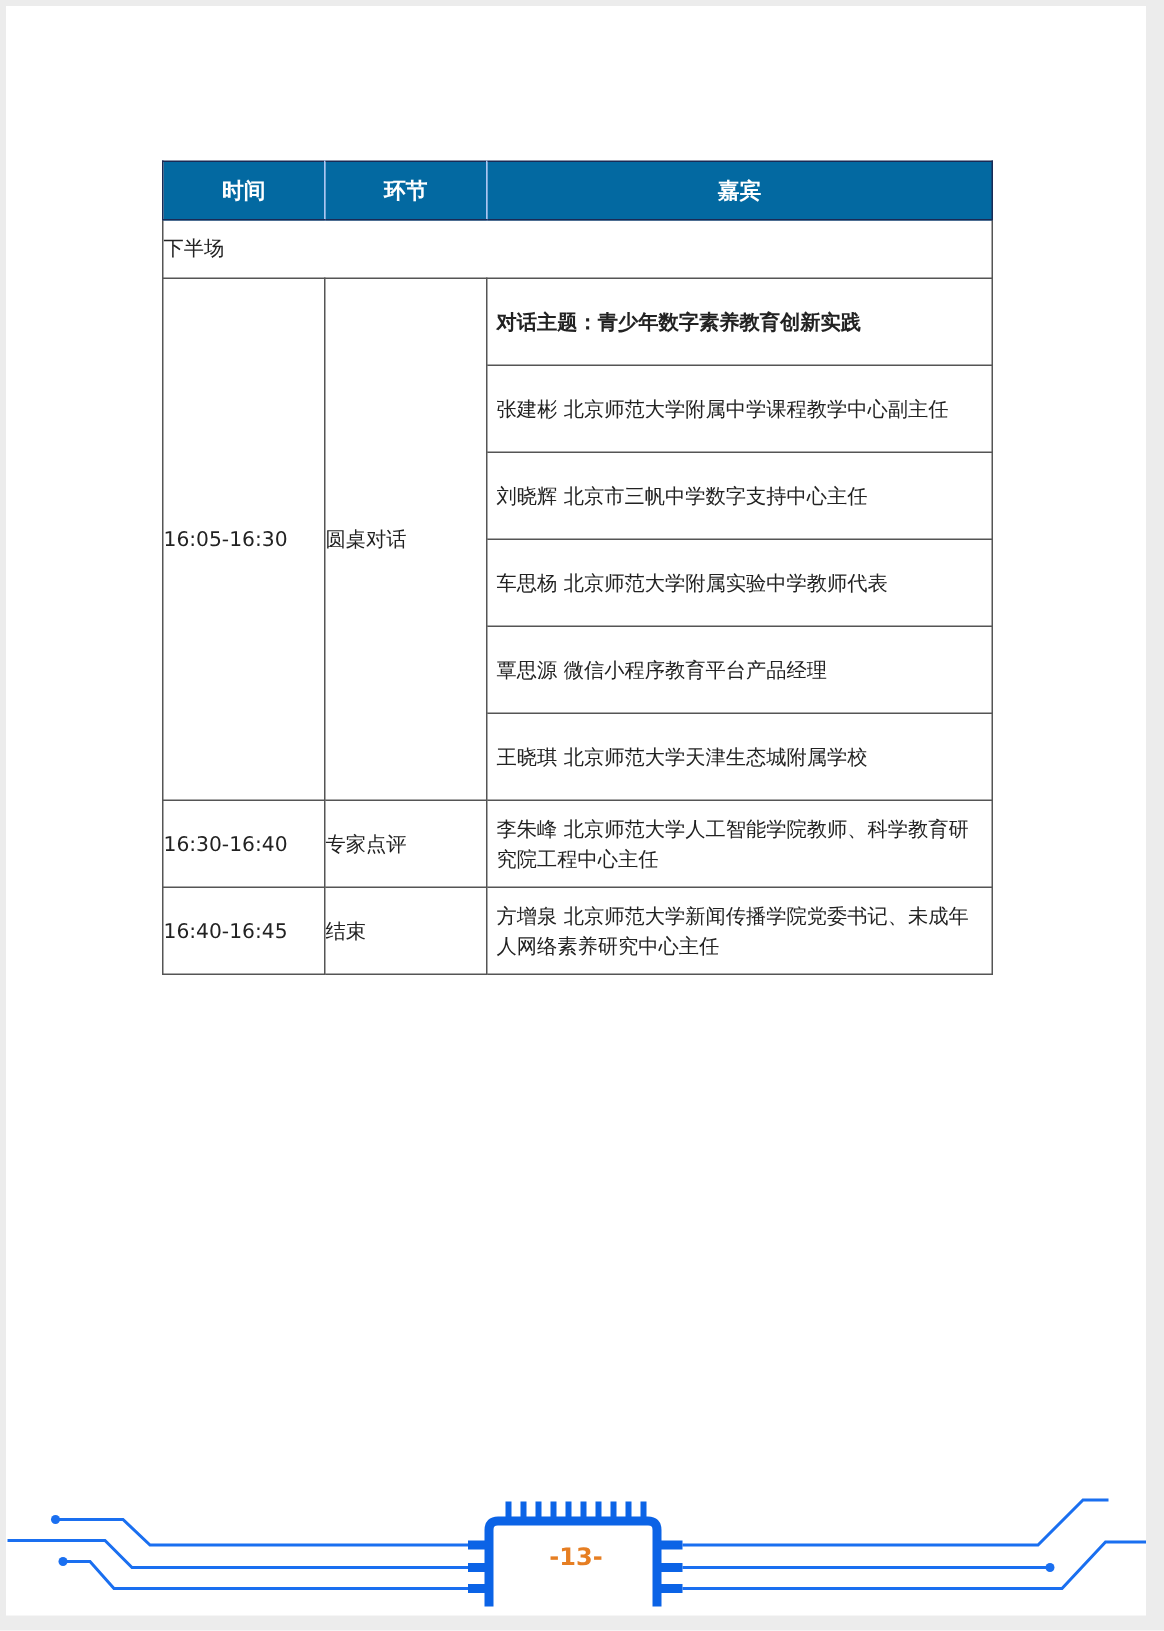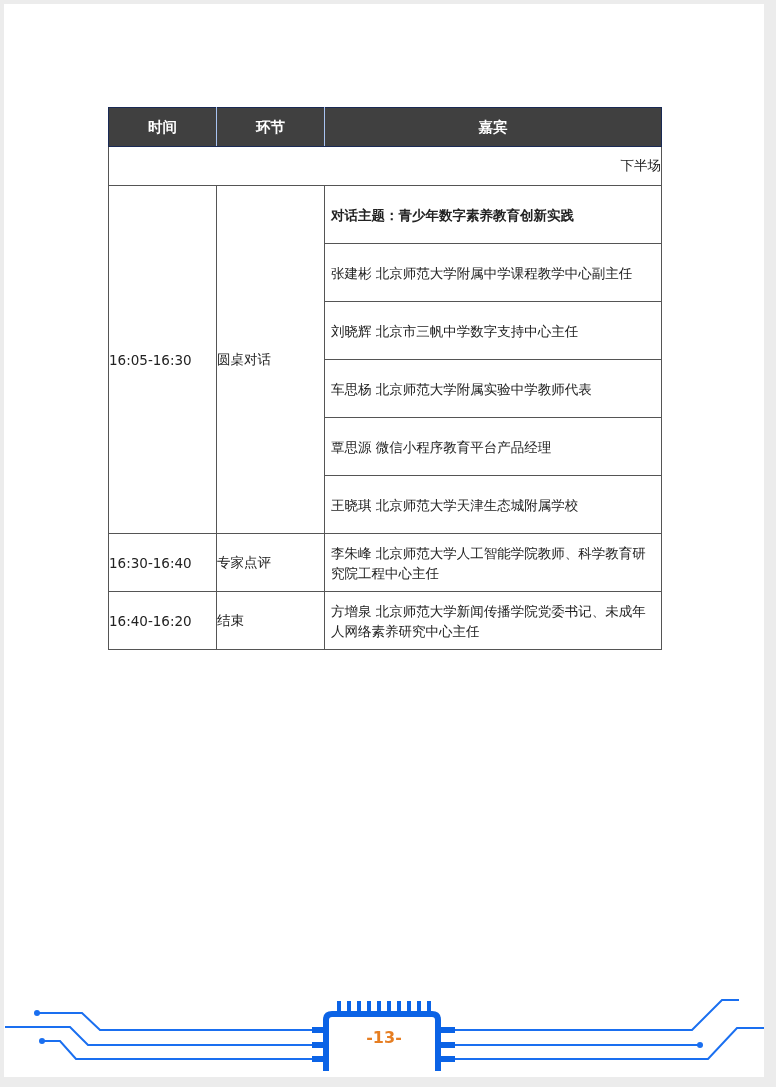--- a/index.html
+++ b/index.html
@@ -11,25 +11,25 @@
     position:absolute; left:4px; top:4px; width:760px; height:1073px; background:#ffffff;
   }
   table.schedule {
     position:absolute; left:104px; top:103px; width:553px;
     border-collapse:collapse; table-layout:fixed; font-size:13.5px;
   }
   table.schedule td, table.schedule th {
     border:1px solid #555; padding:0; vertical-align:middle;
   }
   table.schedule th {
-    background:#404040; color:#fff; font-weight:bold; font-size:14.5px; height:38px;
+    background:#0369a1; color:#fff; font-weight:bold; font-size:14.5px; height:38px;
     border-color:#1a2a55; border-right-color:#a9c4f2;
   }
   table.schedule th:last-child { border-right-color:#1a2a55; }
-  .half { text-align:right; height:38px; }
+  .half { text-align:left; height:38px; }
   .center { text-align:left; }
   .guest { padding:0 6px !important; height:57px; line-height:20px;margin-left:44px; }
   .guest.bold { font-weight:bold; }
   .footer-sign {
     position:absolute; right:104px; top:790px; text-align:right;
     font-size:14.5px; line-height:24px; color:#222;
   }
   .deco { position:absolute; left:0; top:985px; }
   .pagenum {
     position:absolute; left:359px; top:1028px; width:50px; text-align:center;
@@ -77,21 +77,21 @@
     <tr>
       <td class="guest">王晓琪  北京师范大学天津生态城附属学校</td>
     </tr>
 
     <tr>
       <td class="center">16:30-16:40</td>
       <td class="center">专家点评</td>
       <td class="guest">李朱峰  北京师范大学人工智能学院教师、科学教育研究院工程中心主任</td>
     </tr>
     <tr>
-      <td class="center">16:40-16:20</td>
+      <td class="center">16:40-16:45</td>
       <td class="center">结束</td>
       <td class="guest">方增泉  北京师范大学新闻传播学院党委书记、未成年人网络素养研究中心主任</td>
     </tr>
   </tbody>
     </table>
 
 </div>
 
 <svg class="deco" width="776" height="102" viewBox="0 985 776 102">
   <g fill="none" stroke="#1a6ff0" stroke-width="2">

